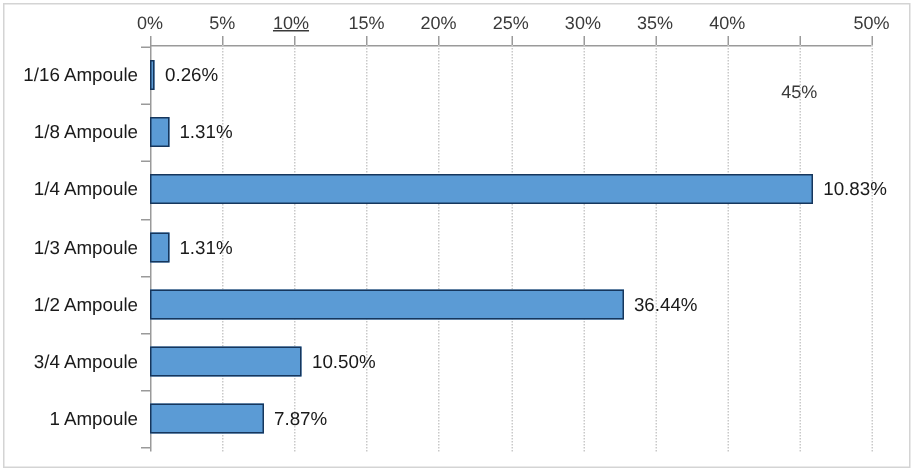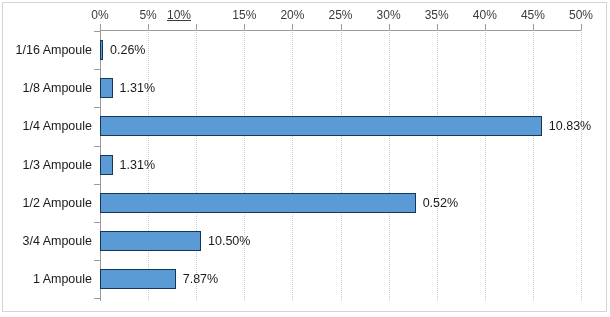--- a/index.html
+++ b/index.html
@@ -131,42 +131,42 @@
   <div id="layers">
       <div class="axis-line-top"></div>
       <div class="axis-line-left"></div>
       <div class="tick" style="left: 100px;"></div>
       <div class="x-label" style="left: 100px;">0%</div>
       <div class="gridline" style="left: 148.1px; position: absolute; top: 30px; height: 271px; bottom: auto;"></div>
       <div class="tick" style="left: 148.1px;"></div>
       <div class="x-label" style="left: 148.1px;">5%</div>
       <div class="gridline" style="left: 196.2px; position: absolute; top: 30px; height: 271px; bottom: auto;"></div>
       <div class="tick" style="left: 196.2px;"></div>
-      <div class="x-label" style="left: 179px; text-decoration: underline;">10%</div>
+      <div class="x-label" style="left: 194px; text-decoration: underline;">10%</div>
       <div class="gridline" style="left: 244.3px; position: absolute; top: 30px; height: 271px; bottom: auto;"></div>
       <div class="tick" style="left: 244.3px;"></div>
       <div class="x-label" style="left: 244.3px;">15%</div>
       <div class="gridline" style="left: 292.4px; position: absolute; top: 30px; height: 271px; bottom: auto;"></div>
       <div class="tick" style="left: 292.4px;"></div>
       <div class="x-label" style="left: 292.4px; text-align: center;">20%</div>
       <div class="gridline" style="left: 340.5px; position: absolute; top: 30px; height: 271px; bottom: auto;"></div>
       <div class="tick" style="left: 340.5px;"></div>
       <div class="x-label" style="left: 340.5px;">25%</div>
       <div class="gridline" style="left: 388.6px; position: absolute; top: 30px; height: 271px; bottom: auto;"></div>
       <div class="tick" style="left: 388.6px;"></div>
       <div class="x-label" style="left: 388.6px;">30%</div>
       <div class="gridline" style="left: 436.7px; position: absolute; top: 30px; height: 271px; bottom: auto;"></div>
       <div class="tick" style="left: 436.7px;"></div>
       <div class="x-label" style="left: 436.7px;">35%</div>
       <div class="gridline" style="left: 484.8px; position: absolute; top: 30px; height: 271px; bottom: auto;"></div>
       <div class="tick" style="left: 484.8px;"></div>
       <div class="x-label" style="left: 484.8px;">40%</div>
       <div class="gridline" style="left: 532.9px; position: absolute; top: 30px; height: 271px; bottom: auto;"></div>
       <div class="tick" style="left: 532.9px;"></div>
-      <div class="x-label" style="left: 532.9px;">45%</div>
+      <div class="x-label" style="left: 532.9px; margin-top: 46px;">45%</div>
       <div class="gridline" style="left: 581px; position: absolute; top: 30px; height: 271px; bottom: auto;"></div>
       <div class="tick" style="left: 581px;"></div>
       <div class="x-label" style="left: 581px;">50%</div>
       <div class="cat-tick" style="top: 31px;"></div>
       <div class="cat-label" style="top: 42px;">1/16 Ampoule</div>
       <div class="bar tiny" title="1/16 Ampoule 0.26%" style="top: 40px; width: 3px; background: rgb(91, 155, 213); border-color: rgb(22, 54, 92);"></div>
       <div class="bar-value" style="left: 110px; top: 42px;">0.26%</div>
       <div class="cat-tick" style="top: 69px;"></div>
       <div class="cat-label" style="top: 80px;">1/8 Ampoule</div>
       <div class="bar" title="1/8 Ampoule 1.31%" style="top: 78px; width: 12.6022px; background: rgb(91, 155, 213); border-color: rgb(22, 54, 92);"></div>
@@ -175,21 +175,21 @@
       <div class="cat-label" style="top: 118px;">1/4 Ampoule</div>
       <div class="bar" title="1/4 Ampoule 45.93%" style="top: 116px; width: 441.847px; background: rgb(91, 155, 213); border-color: rgb(22, 54, 92);"></div>
       <div class="bar-value" style="left: 548.847px; top: 118px;">10.83%</div>
       <div class="cat-tick" style="top: 146px;"></div>
       <div class="cat-label" style="top: 157px;">1/3 Ampoule</div>
       <div class="bar" title="1/3 Ampoule 1.31%" style="top: 155px; width: 12.6022px; background: rgb(91, 155, 213); border-color: rgb(22, 54, 92);"></div>
       <div class="bar-value" style="left: 119.602px; top: 157px;">1.31%</div>
       <div class="cat-tick" style="top: 184px;"></div>
       <div class="cat-label" style="top: 195px;">1/2 Ampoule</div>
       <div class="bar" title="1/2 Ampoule 32.81%" style="top: 193px; width: 315.632px; background: rgb(91, 155, 213); border-color: rgb(22, 54, 92);"></div>
-      <div class="bar-value" style="left: 422.632px; top: 195px;">0.52%</div>
+      <div class="bar-value" style="left: 422.632px; top: 195px;">36.44%</div>
       <div class="cat-tick" style="top: 222px;"></div>
       <div class="cat-label" style="top: 233px;">3/4 Ampoule</div>
       <div class="bar" title="3/4 Ampoule 10.50%" style="top: 231px; width: 101.01px; background: rgb(91, 155, 213); border-color: rgb(22, 54, 92);"></div>
       <div class="bar-value" style="left: 208.01px; top: 233px;">10.50%</div>
       <div class="cat-tick" style="top: 260px;"></div>
       <div class="cat-label" style="top: 271px;">1 Ampoule</div>
       <div class="bar" title="1 Ampoule 7.87%" style="top: 269px; width: 75.7094px; background: rgb(91, 155, 213); border-color: rgb(22, 54, 92);"></div>
       <div class="bar-value" style="left: 182.709px; top: 271px;">7.87%</div>
       <div class="cat-tick" style="top: 298px;"></div>
     </div>

